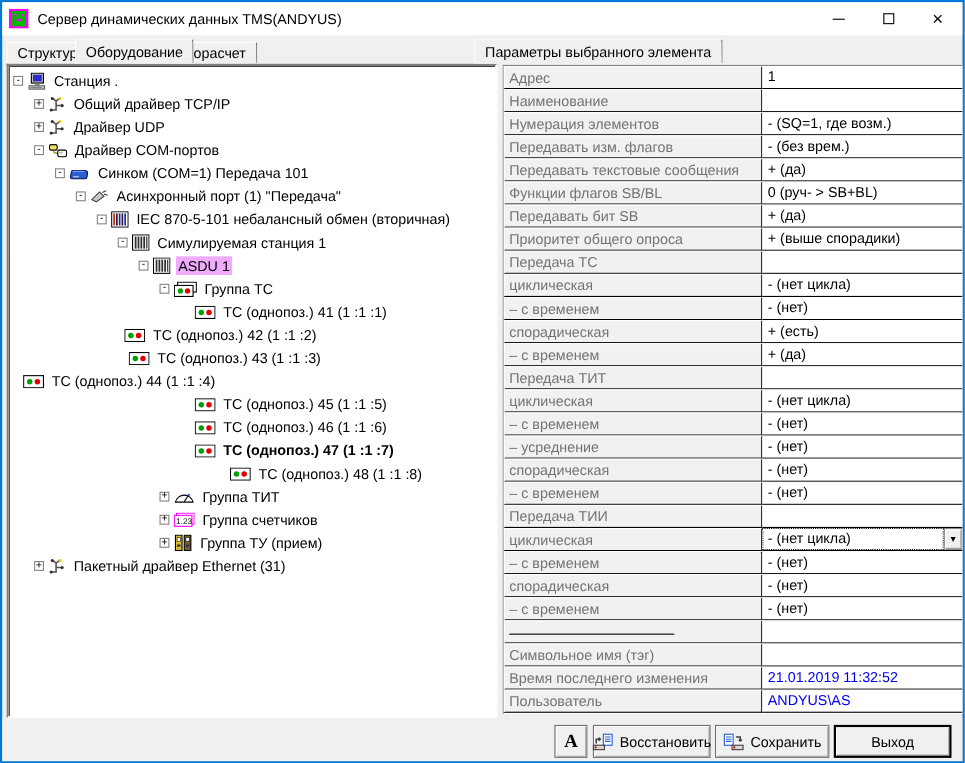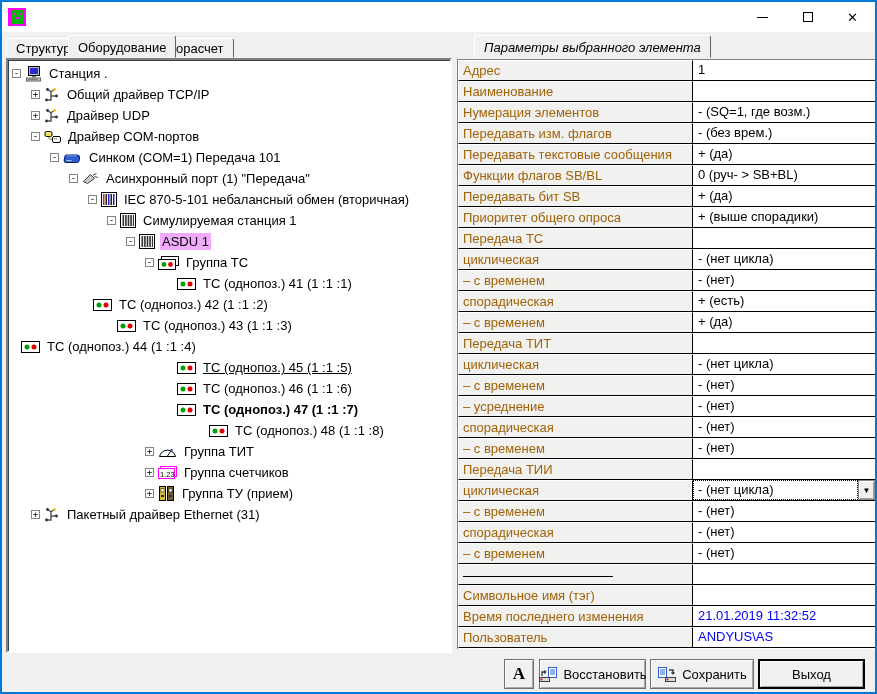--- a/index.html
+++ b/index.html
@@ -37,21 +37,21 @@
   .ticon { margin-left:4px; margin-right:5px; flex:none; display:flex; align-items:center; }
   .tlabel { color:#000; padding:1px 2px; }
   .tlabel.sel { background:#f0abfc; }
 
   
   .paramtable { position:absolute; left:455px; top:57px; width:418px; height:590px;
                 border-left:1px solid #808080; border-top:1px solid #808080; background:#fff; }
   .prow { display:flex; height:21px; }
   .pl { width:235px; flex:none; background:#f1f1f0; border-right:1px solid #000;
         border-bottom:1px solid #000; border-top:1px solid #fff; border-left:1px solid #fff;
-        font-size:13px; color:#a16207; padding:2px 0 0 4px; white-space:nowrap; overflow:hidden; }
+        font-size:13px; color:#737373; padding:2px 0 0 4px; white-space:nowrap; overflow:hidden; }
   .pv { flex:1; background:#fff; border-bottom:1px solid #000; font-size:13px; color:#000;
         padding:2px 0 0 5px; white-space:nowrap; overflow:hidden; }
   .pv.blue { color:#0000ee; }
   .divline { width:150px; height:0; border-top:1px solid #000; margin-top:9px; }
   .combo { display:flex; height:20px; align-items:stretch; margin:0; }
   .combo-text { flex:1; border:1px dotted #000; font-size:13px; padding:1px 0 0 4px; background:#fff; }
   .combo-btn { width:17px; background:#f0f0f0; border:1px solid #888;
                box-shadow:inset 1px 1px 0 #fff, inset -1px -1px 0 #a0a0a0;
                display:flex; align-items:center; justify-content:center; font-size:8px; color:#000; }
 
@@ -72,39 +72,40 @@
 <div class="window">
 
   <div class="titlebar">
     <svg class="appicon" viewBox="0 0 18 18">
       <rect width="18" height="18" fill="#ff00ff"></rect>
       <rect x="3" y="2" width="12" height="14" fill="#00b800"></rect>
       <rect x="5" y="5" width="2" height="2" fill="#ff00ff"></rect>
       <rect x="11" y="5" width="2" height="2" fill="#ff00ff"></rect>
       <rect x="7" y="9" width="4" height="2" fill="#ff00ff"></rect>
     </svg>
+    <span class="title-text">Сервер динамических данных TMS(ANDYUS)</span>
     <div class="wincontrols">
       <div class="wbtn">
           <div class="glyph-min"></div>
         </div>
       <div class="wbtn">
           <div class="glyph-max"></div>
         </div>
       <div class="wbtn">
           <span class="glyph-close">✕</span>
         </div>
     </div>
   </div>
 
   <div id="left-tabs">
       <div class="tab" style="left: 4px;">Структура</div>
       <div class="tab active" style="left: 66px;">Оборудование</div>
       <div class="tab" style="left: 155px;">Дорасчет</div>
     </div>
-  <div class="tab active" style="left:472px;font-style:italic;">Параметры выбранного элемента</div>
+  <div class="tab active" style="left:429px;">Параметры выбранного элемента</div>
 
   <div class="treepanel">
     <div class="tree" id="tree">
         <div class="trow" style="padding-left: 4px;">
           <div class="exp">-</div>
           <span class="ticon">
             <svg width="17" height="16" viewBox="0 0 17 16">
               <rect x="3.5" y="0.5" width="11" height="9" fill="#c0c0c0" stroke="#000"></rect>
               <rect x="5" y="2" width="8" height="6" fill="#2a2ad0"></rect>
               <rect x="7" y="10" width="4" height="1.5" fill="#808080"></rect>
@@ -231,21 +232,21 @@
           <div class="expspace"></div>
           <span class="ticon">
             <svg width="19" height="12" viewBox="0 0 19 12">
               <rect x="0.5" y="0.5" width="18" height="11" fill="#fff" stroke="#000"></rect>
               <circle cx="6" cy="6" r="2.5" fill="#00a000"></circle>
               <circle cx="13" cy="6" r="2.5" fill="#e00000"></circle>
             </svg>
           </span>
           <span class="tlabel">ТС (однопоз.)  41 (1 :1 :1)</span>
         </div>
-        <div class="trow" style="padding-left: 72px;">
+        <div class="trow" style="padding-left: 92px;">
           <div class="expspace"></div>
           <span class="ticon">
             <svg width="19" height="12" viewBox="0 0 19 12">
               <rect x="0.5" y="0.5" width="18" height="11" fill="#fff" stroke="#000"></rect>
               <circle cx="6" cy="6" r="2.5" fill="#00a000"></circle>
               <circle cx="13" cy="6" r="2.5" fill="#e00000"></circle>
             </svg>
           </span>
           <span class="tlabel">ТС (однопоз.)  42 (1 :1 :2)</span>
         </div>
@@ -264,21 +265,21 @@
           <div class="expspace"></div>
           <span class="ticon">
             <svg width="19" height="12" viewBox="0 0 19 12">
               <rect x="0.5" y="0.5" width="18" height="11" fill="#fff" stroke="#000"></rect>
               <circle cx="6" cy="6" r="2.5" fill="#00a000"></circle>
               <circle cx="13" cy="6" r="2.5" fill="#e00000"></circle>
             </svg>
           </span>
           <span class="tlabel">ТС (однопоз.)  44 (1 :1 :4)</span>
         </div>
-        <div class="trow" style="padding-left: 156px; text-decoration: underline;">
+        <div class="trow" style="padding-left: 156px;">
           <div class="expspace"></div>
           <span class="ticon">
             <svg width="19" height="12" viewBox="0 0 19 12">
               <rect x="0.5" y="0.5" width="18" height="11" fill="#fff" stroke="#000"></rect>
               <circle cx="6" cy="6" r="2.5" fill="#00a000"></circle>
               <circle cx="13" cy="6" r="2.5" fill="#e00000"></circle>
             </svg>
           </span>
           <span class="tlabel">ТС (однопоз.)  45 (1 :1 :5)</span>
         </div>

